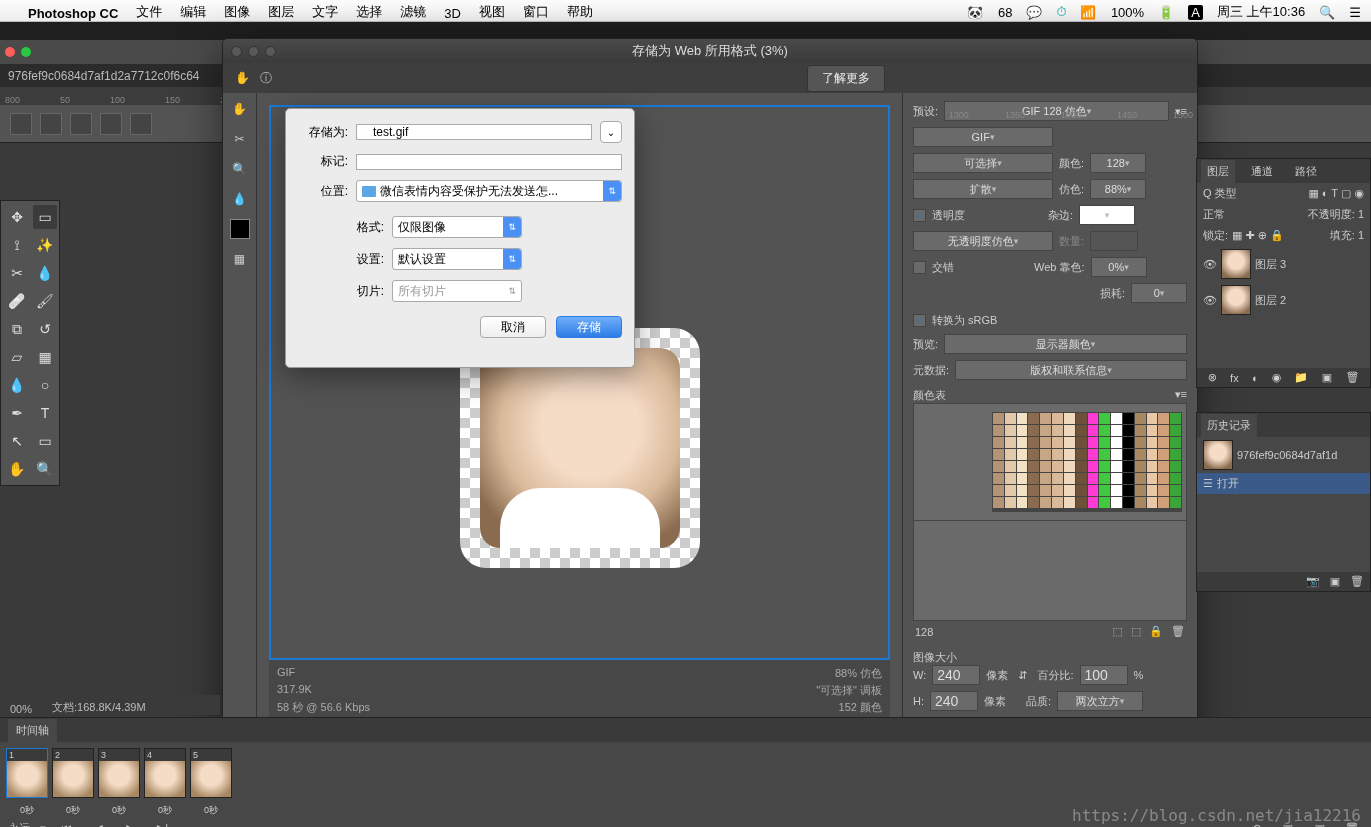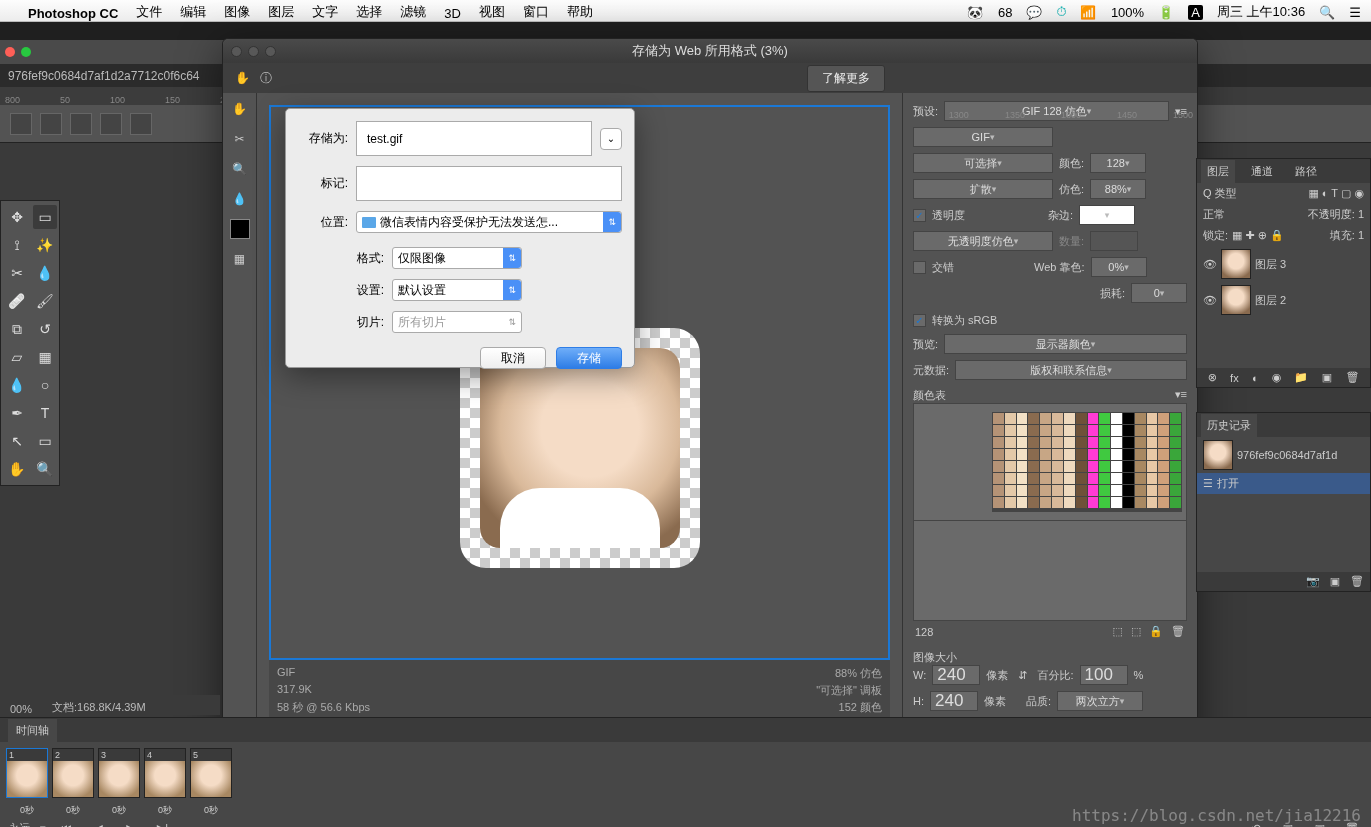--- a/index.html
+++ b/index.html
@@ -53,39 +53,39 @@
 .kid::after { content:''; position:absolute; bottom:0; left:20px; right:20px; height:60px; background:#fff; border-radius: 40px 40px 0 0; }
 
 .canvas-info { padding: 6px 8px; font-size: 11px; color: #aaa; display: flex; flex-direction: column; gap: 2px; background: #474747; }
 .canvas-info .row { display: flex; justify-content: space-between; }
 
 
 .srow { display: flex; align-items: center; margin-bottom: 6px; gap: 6px; font-size: 11px; color: #ccc; }
 .slabel { width: auto; }
 .ssel { flex: 1; height: 20px; background: #6a6a6a; border: 1px solid #444; color: #ddd; font-size: 11px; padding: 0 4px; display: flex; align-items: center; justify-content: center; }
 .ssel::after { content: '▾'; font-size: 9px; color: #bbb; }
-.sinput { width: 48px; height: 20px; background: #6a6a6a; border: 1px solid #444; color: #ddd; font-size: 17px; padding: 0 4px; }
+.sinput { width: 48px; height: 20px; background: #6a6a6a; border: 1px solid #444; color: #ddd; font-size: 14px; padding: 0 4px; }
 .scheck { width: 13px; height: 13px; background: #6a6a6a; border: 1px solid #444; display: flex; align-items: center; justify-content: center; font-size: 10px; color: #1a78d6; }
 .ssection { margin-top: 8px; font-size: 11px; color: #ccc; }
 
 .color-table { width: 190px; height: 100px; margin: 4px 0 4px auto; display: grid; grid-template-columns: repeat(16, 1fr); grid-auto-rows: 11px; gap: 1px; background: #444; padding: 1px; }
 .color-table div { background: var(--c); }
 .color-table-wrap { background:#6a6a6a; padding:4px; border:1px solid #444; }
 .ct-extra { height: 100px; background:#6a6a6a; border:1px solid #444; border-top:none; }
 .ct-footer { display:flex; align-items:center; justify-content:space-between; padding: 4px 2px; font-size:11px; color:#ccc; }
 .sfw-footbar { height: 26px; border-bottom: 1px solid #333; display:flex; align-items:center; padding: 0 14px; gap: 30px; font-size:11px; color:#aaa; width:100%; }
 .footbtns { display:flex; align-items:center; gap: 14px; width:100%; padding: 8px 14px; }
 .btn { height: 26px; padding: 0 24px; border-radius: 13px; background: #6a6a6a; border: 1px solid #333; color: #eee; font-size: 12px; display: flex; align-items: center; }
 .btn.wide { padding: 0 40px; }
 
 
 .savedlg { position: absolute; left: 285px; top: 108px; width: 350px; height: 260px; background: #ececec; border: 1px solid #999; border-radius: 5px; box-shadow: 0 8px 30px rgba(0,0,0,.4); padding: 12px; color: #000; font-size: 12px; }
 .savedlg .frow { display: flex; align-items: center; margin-bottom: 10px; gap: 8px; }
 .savedlg .flab { width: 50px; text-align: right; }
-.savedlg input[type=text] { flex: 1; height: 35px; border: 1px solid #aaa; padding: 0 10px; font-size: 12px; }
+.savedlg input[type=text] { flex: 1; height: 16px; border: 1px solid #aaa; padding: 0 16px; font-size: 12px; }
 .savedlg .focus { border: 2px solid #4a90f7; outline: none; }
 .savedlg .macsel { flex: 1; height: 22px; background: #fff; border: 1px solid #aaa; border-radius: 3px; padding: 0 5px; display: flex; align-items: center; position: relative; }
 .savedlg .macsel.blue::after { content:''; position:absolute; right:0; top:0; bottom:0; width:18px; background:#4a90f7; border-radius: 0 3px 3px 0; }
 .savedlg .arrow { position:absolute; right:5px; color:#fff; font-size:9px; z-index:2; }
 .savedlg .folder-icon { width:14px; height:11px; background:#5aa7e8; border-radius:1px; margin-right:4px; }
 .savedlg .btns { display: flex; justify-content: flex-end; gap: 10px; margin-top: 14px; }
 .savedlg .mbtn { height: 22px; padding: 0 20px; border: 1px solid #aaa; border-radius: 4px; background: linear-gradient(#fff,#eee); font-size: 12px; }
 .savedlg .mbtn.primary { background: linear-gradient(#6faef9,#2e7de6); color: #fff; border-color: #2e7de6; }
 .expand-btn { width:22px; height:22px; border:1px solid #aaa; border-radius:4px; background:#fff; display:flex; align-items:center; justify-content:center; font-size:10px; }
 

